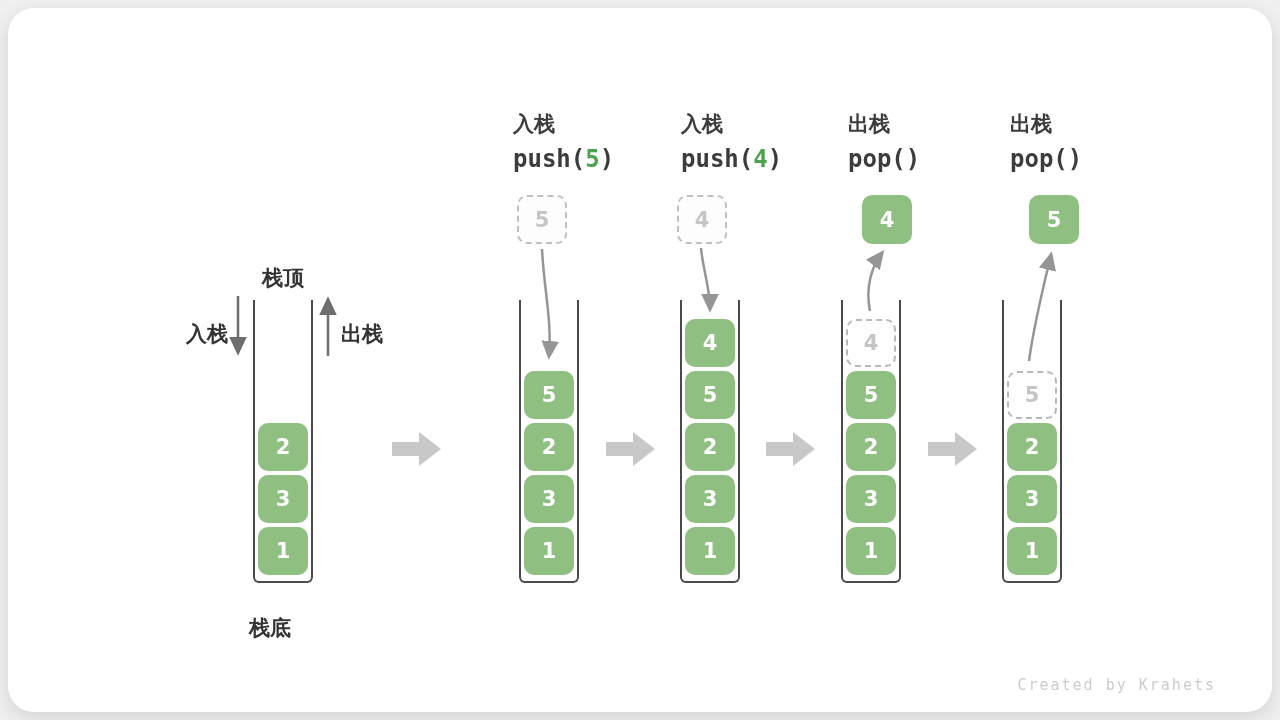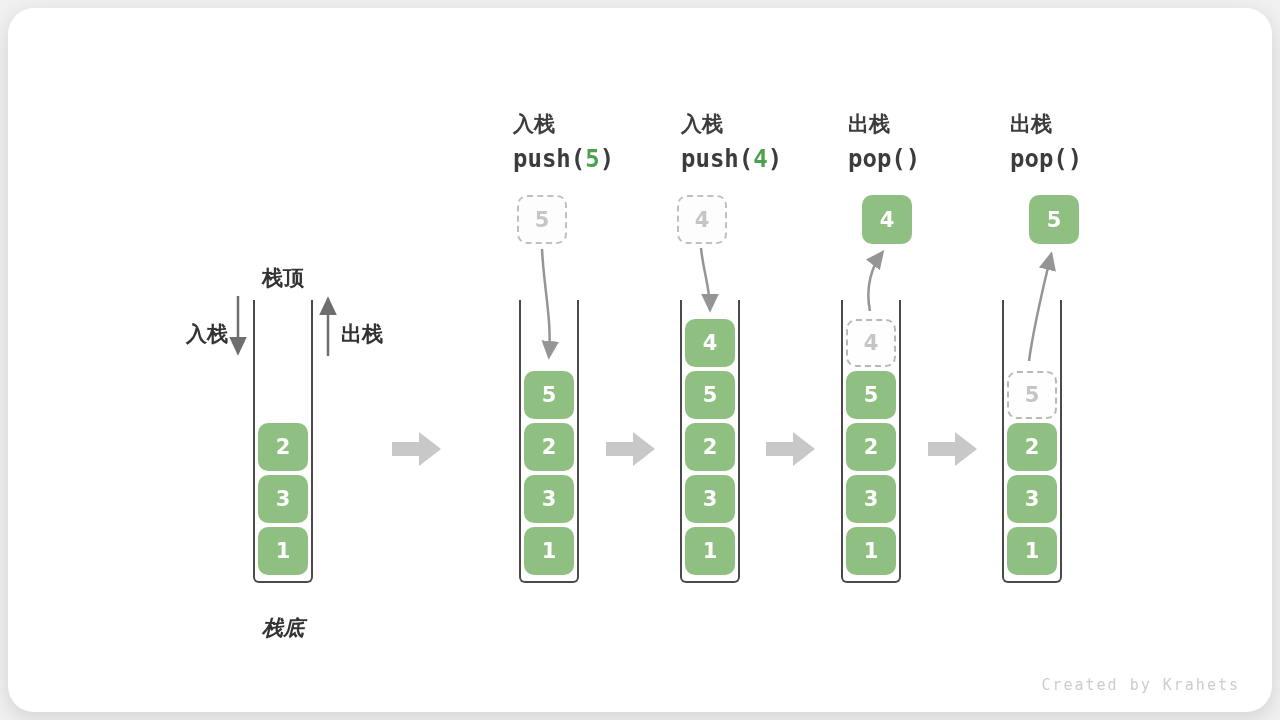--- a/index.html
+++ b/index.html
@@ -52,33 +52,33 @@
     display: flex; align-items: center; justify-content: center;
     font-size: 21px; font-weight: bold;
   }
   .float-box.dashed {
     background: #fdfdfd; border: 2px dashed #c0c0c0; color: #c5c5c5;
   }
   .float-box.solid { background: #8fc082; color: #ffffff; }
   .arrows-svg { position: absolute; left: 0; top: 0; width: 1280px; height: 720px;
     pointer-events: none; }
   .watermark {
-    position: absolute; right: 32px; top: 668px;
+    position: absolute; right: 56px; top: 668px;
     font-family: "DejaVu Sans Mono", "Liberation Mono", monospace;
     font-size: 15px; color: #cccccc; letter-spacing: 2px;
   }
 </style>
 </head>
 <body>
 
 <div class="card">
 
 
   <div class="cjk-label" style="left:225px; top:236px; width:100px; text-align:center;margin-top:20px;">栈顶</div>
-  <div class="cjk-label" style="left:225px; top:606px; width:100px; text-align:center;font-style:italic;">栈底</div>
+  <div class="cjk-label" style="left:212px; top:606px; width:100px; text-align:center;">栈底</div>
   <div class="cjk-label" style="left:140px; top:312px; width:80px; text-align:right;">入栈</div>
   <div class="cjk-label" style="left:333px; top:312px;">出栈</div>
 
   <div id="columns-root">
       <div class="stack-container" style="left: 245px;"></div>
       <div class="stack-elem" style="left: 250px; top: 415px;">2</div>
       <div class="stack-elem" style="left: 250px; top: 467px;">3</div>
       <div class="stack-elem" style="left: 250px; top: 519px;">1</div>
       <div class="stack-container" style="left: 511px;"></div>
       <div class="stack-elem" style="left: 516px; top: 363px;">5</div>

